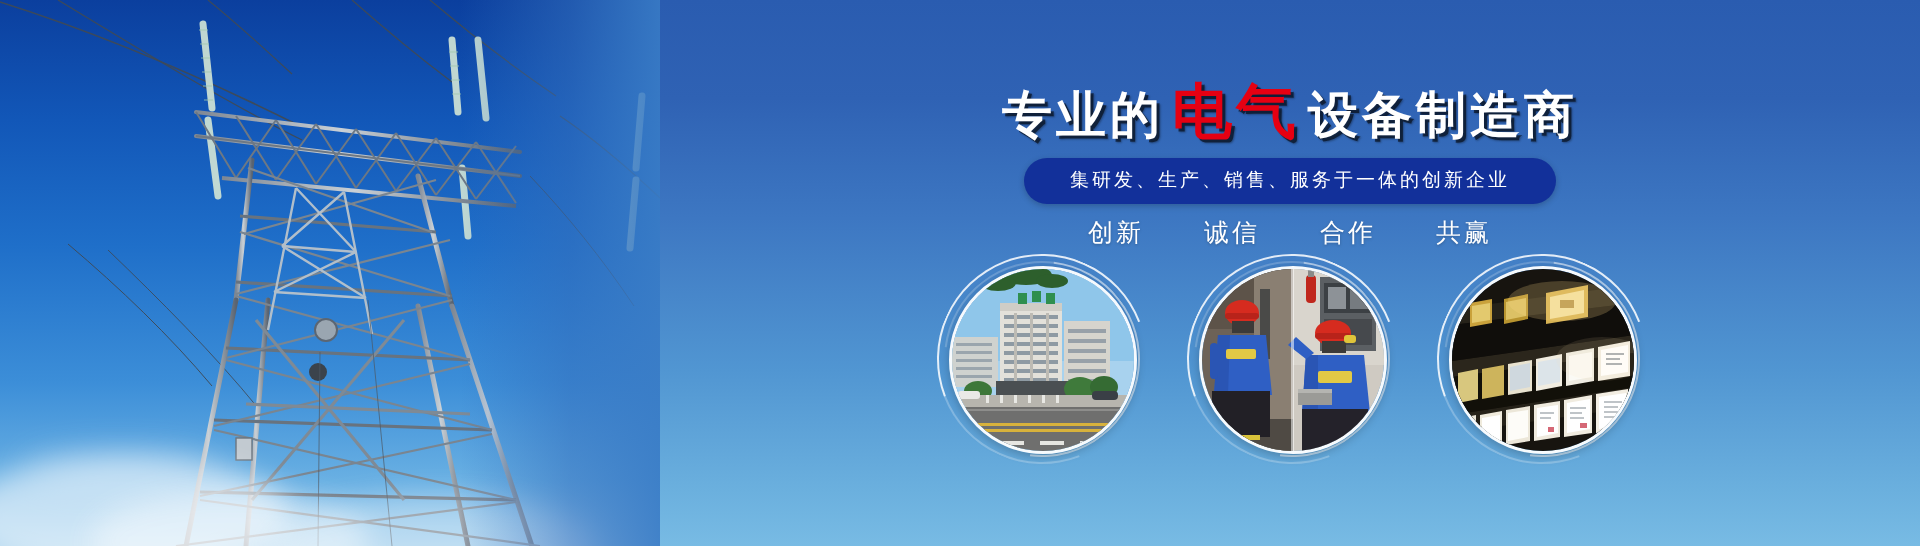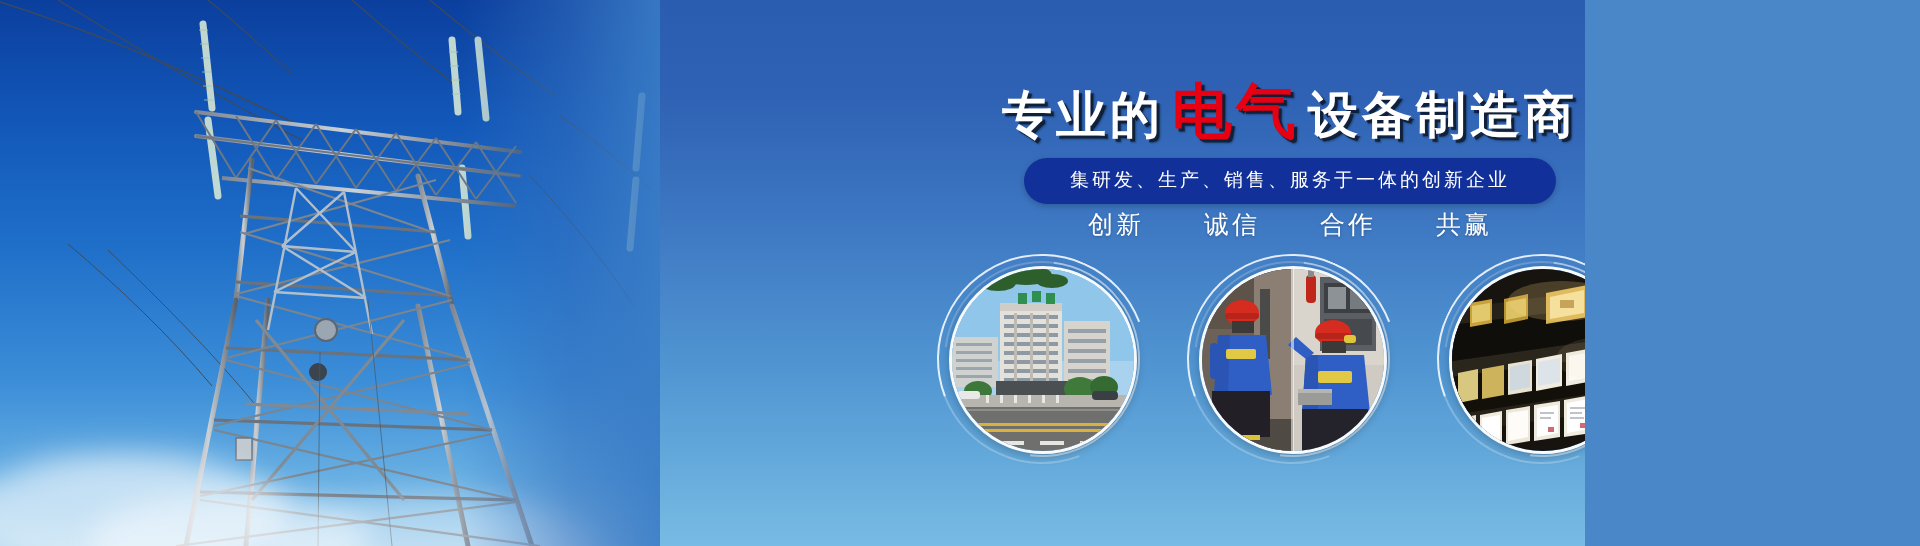--- a/index.html
+++ b/index.html
@@ -4,21 +4,21 @@
 <title>Banner</title>
 <style>
   html,body{margin:0;padding:0;}
   body{
     width:1920px;height:546px;overflow:hidden;
     font-family:"Liberation Sans","DejaVu Sans",sans-serif;
     background:#4a87c9;
   }
 
   #banner{
-    position:relative;width:1585px;height:546px;overflow:hidden;
+    position:relative;width:1920px;height:546px;overflow:hidden;
     
     background:linear-gradient(to bottom,#2a5cb0 0%,#2f62b4 18%,#3d77c2 40%,#5196d2 68%,#6bb0de 90%,#78bbe4 100%);
   }
 
   
   #photo{
     position:absolute;left:0;top:0;width:660px;height:546px;overflow:hidden;
     background:linear-gradient(to bottom,#0b3f9e 0%,#1257b8 22%,#1f6fc9 45%,#3c8ed8 70%,#69b0e3 88%,#9ecdec 100%);
   }
   
@@ -74,21 +74,21 @@
   }
 
   
   #keywords{
     position:absolute;left:0;right:0;top:208px;
     text-align:center;white-space:nowrap;
   }
   #keywords .kw{
     display:inline-block;
     color:#ffffff;font-size:25px;letter-spacing:3px;font-weight:500;
-    margin:0 30px;
+    margin:8px 30px;
     text-shadow:0 1px 3px rgba(0,0,0,.25);
     font-family:"DejaVu Sans","Liberation Sans",sans-serif;
   }
 
   
   #circles{
     position:absolute;left:0;right:0;top:262px;height:270px;
     display:flex;justify-content:center;align-items:flex-start;
     gap:60px;
   }

